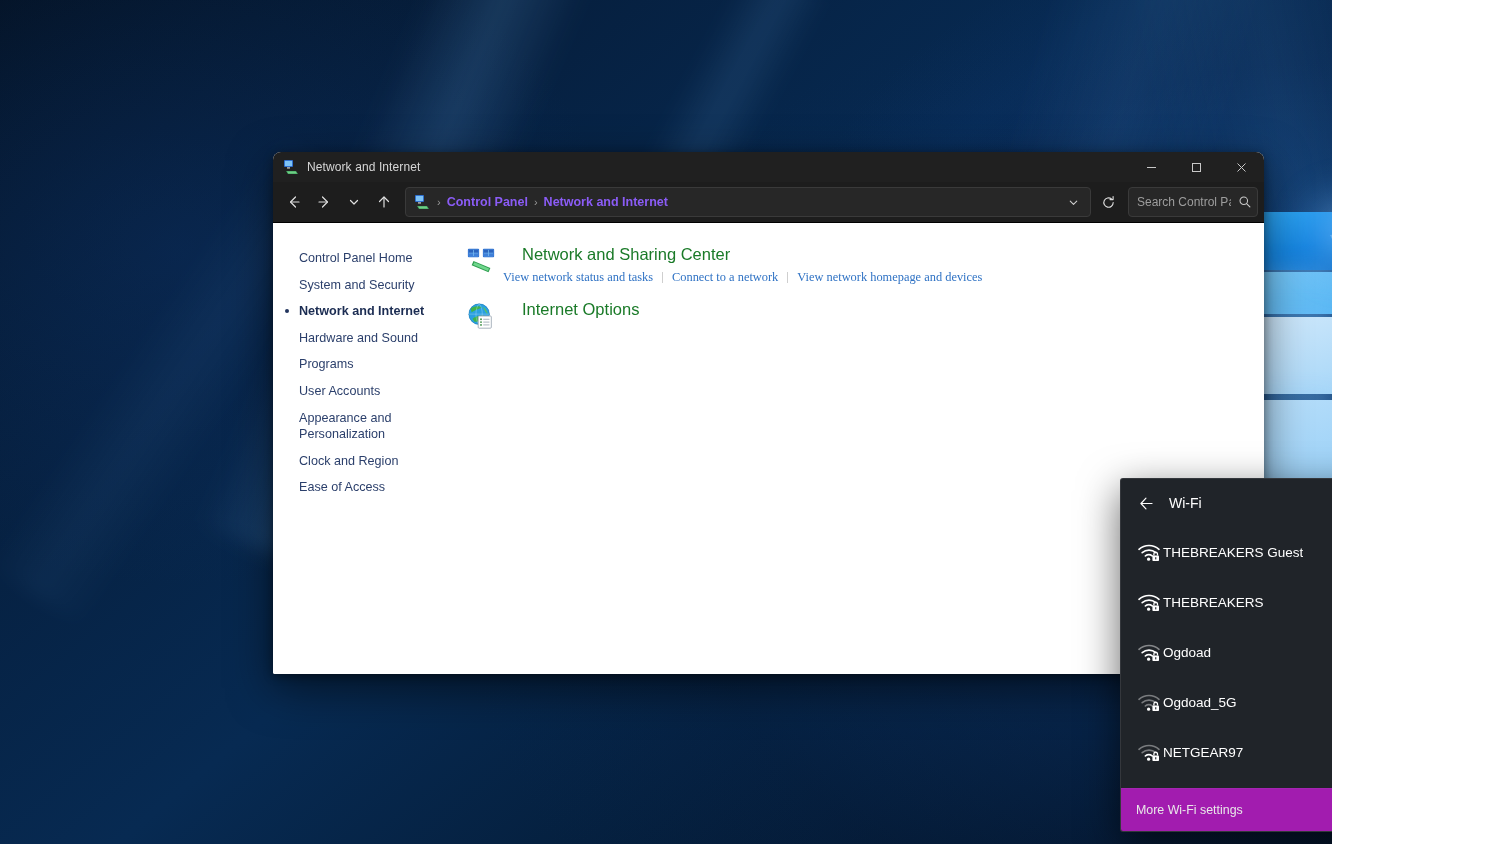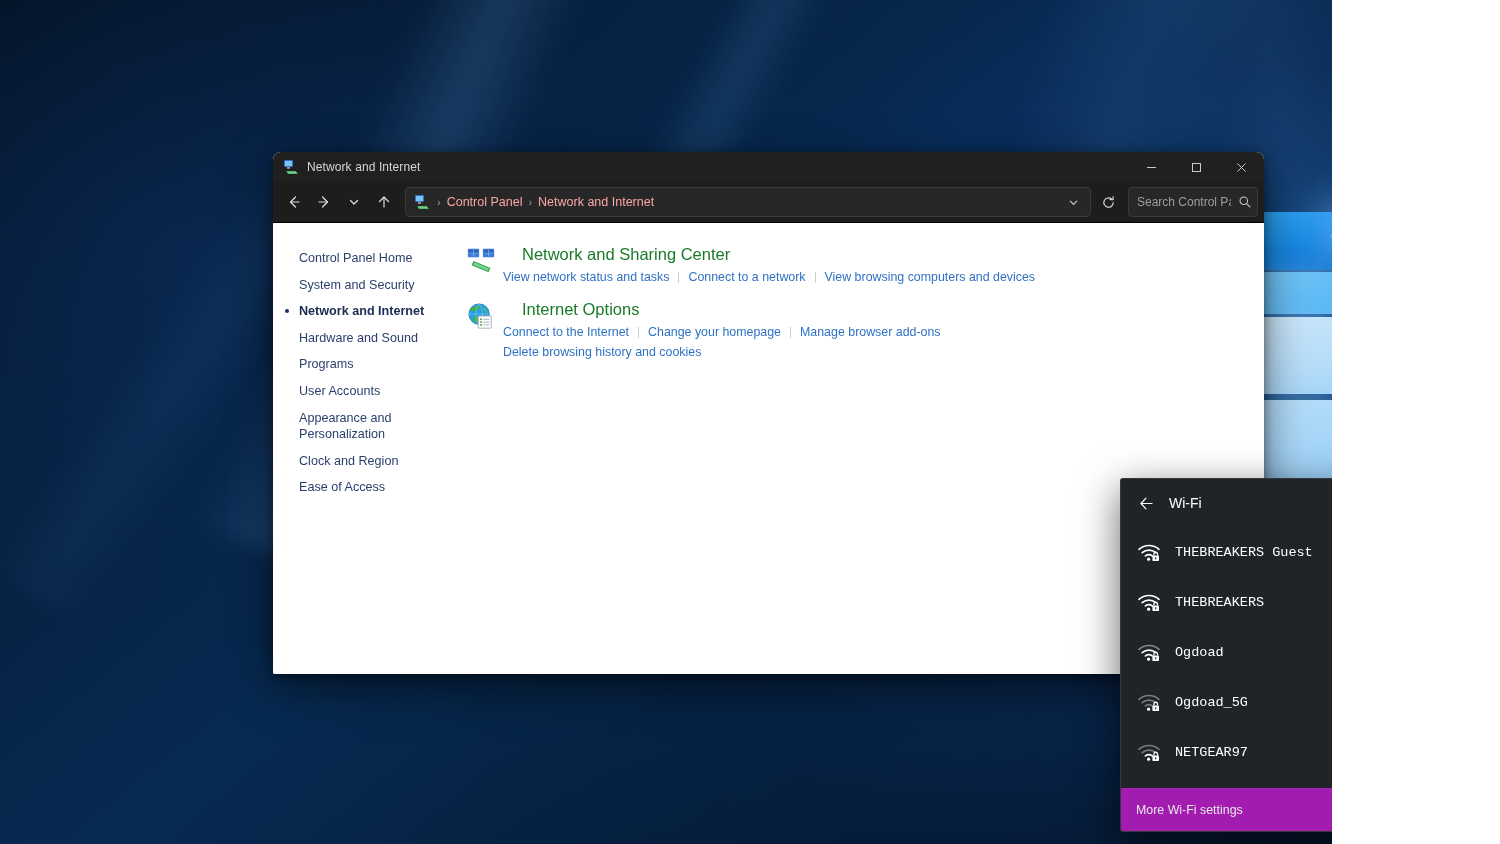--- a/index.html
+++ b/index.html
@@ -115,23 +115,24 @@
     height: 28px; margin-left: 6px;
     background: #272727;
     border: 1px solid #3a3a3a;
     border-radius: 4px;
     display: flex; align-items: center;
     padding: 0 4px;
     min-width: 0;
   }
   #breadcrumb-bar .bc-icon { width: 16px; height: 16px; margin: 0 6px 0 4px; flex: 0 0 auto; }
   .bc-item {
-    font-size: 12.5px; color: #fca5a5;
+    font-size: 12.5px; color: #8b5cf6;
     padding: 3px 5px; border-radius: 3px;
     white-space: nowrap;
+    font-weight: bold;
   }
   .bc-sep { color: #9a9a9a; font-size: 11px; padding: 0 1px; flex: 0 0 auto; }
   .bc-spacer { flex: 1 1 auto; }
   .bc-tail-btn {
     width: 26px; height: 24px;
     display: flex; align-items: center; justify-content: center;
     color: #cfcfcf; border-radius: 3px; flex: 0 0 auto;
   }
 
   #refresh-btn {
@@ -197,20 +198,21 @@
     line-height: 1.45;
     display: inline-block;
     margin-left: 19px;
   }
   .cat-links { margin-top: 1px; display: flex; flex-wrap: wrap; align-items: center; }
   .cat-link {
     font-size: 12.4px;
     color: #2f72c4;
     line-height: 1.45;
     padding: 1px 0;
+    font-family: Liberation Serif, serif;
   }
   .link-sep {
     width: 1px; height: 11px;
     background: #cfcfcf;
     margin: 0 9px;
     flex: 0 0 auto;
   }
   .link-row-break { flex-basis: 100%; height: 0; }
 
   
@@ -259,23 +261,22 @@
     overflow: hidden;
     position: relative;
   }
   .wifi-item {
     height: 50px;
     display: flex; align-items: center;
     padding: 0 14px 0 16px;
   }
   .wifi-item .wifi-ic { width: 26px; height: 22px; flex: 0 0 auto; }
   .wifi-item .wifi-name {
-    margin-left: 12px;
     font-size: 13.5px; color: #ffffff;
-    white-space: nowrap; overflow: hidden; text-overflow: ellipsis; font-family: Liberation Mono, monospace;
+    white-space: nowrap; overflow: hidden; text-overflow: ellipsis;
   }
 
   #wifi-footer {
     flex: 0 0 auto;
     height: 42px;
     background: #a21caf;
     display: flex; align-items: center;
     padding-left: 15px;
     border-top: 1px solid rgba(255,255,255,.04);
   }
@@ -443,21 +444,21 @@
               <rect x="3" y="21" width="11" height="8" rx="1" fill="#2f6fd0" opacity="0"></rect>
             </svg>
           </div>
           <div class="cat-text">
             <div class="cat-title">Network and Sharing Center</div>
             <div class="cat-links">
               <span class="cat-link">View network status and tasks</span>
               <span class="link-sep"></span>
               <span class="cat-link">Connect to a network</span>
               <span class="link-sep"></span>
-              <span class="cat-link">View browsing computers and devices</span>
+              <span class="cat-link">View network homepage and devices</span>
             </div>
           </div>
         </div>
 
         <div class="cat-block" style="margin-top:10px;">
           <div class="cat-icon">
             <svg width="30" height="30" viewBox="0 0 32 32">
               <circle cx="14" cy="14" r="11" fill="#1f8fd6"></circle>
               <path d="M14 3 a11 11 0 0 1 0 22 a11 11 0 0 1 0 -22 Z" fill="#2aa0e0"></path>
               <path d="M5 8 C9 5 14 5 17 7 C13 9 9 10 6 12 Z" fill="#3fb34a"></path>
@@ -470,29 +471,20 @@
               <circle cx="16" cy="19.5" r="1" fill="#3c8f44"></circle>
               <circle cx="16" cy="22.5" r="1" fill="#3c8f44"></circle>
               <circle cx="16" cy="25.5" r="1" fill="#3c8f44"></circle>
               <line x1="18.4" y1="19.5" x2="25" y2="19.5" stroke="#9aa6b2" stroke-width="0.9"></line>
               <line x1="18.4" y1="22.5" x2="25" y2="22.5" stroke="#9aa6b2" stroke-width="0.9"></line>
               <line x1="18.4" y1="25.5" x2="25" y2="25.5" stroke="#9aa6b2" stroke-width="0.9"></line>
             </svg>
           </div>
           <div class="cat-text">
             <div class="cat-title">Internet Options</div>
-            <div class="cat-links">
-              <span class="cat-link">Connect to the Internet</span>
-              <span class="link-sep"></span>
-              <span class="cat-link">Change your homepage</span>
-              <span class="link-sep"></span>
-              <span class="cat-link">Manage browser add-ons</span>
-              <span class="link-row-break"></span>
-              <span class="cat-link">Delete browsing history and cookies</span>
-            </div>
           </div>
         </div>
 
       </div>
     </div>
   </div>
 
   <div id="wifi-flyout">
 
     <div id="wifi-header">

